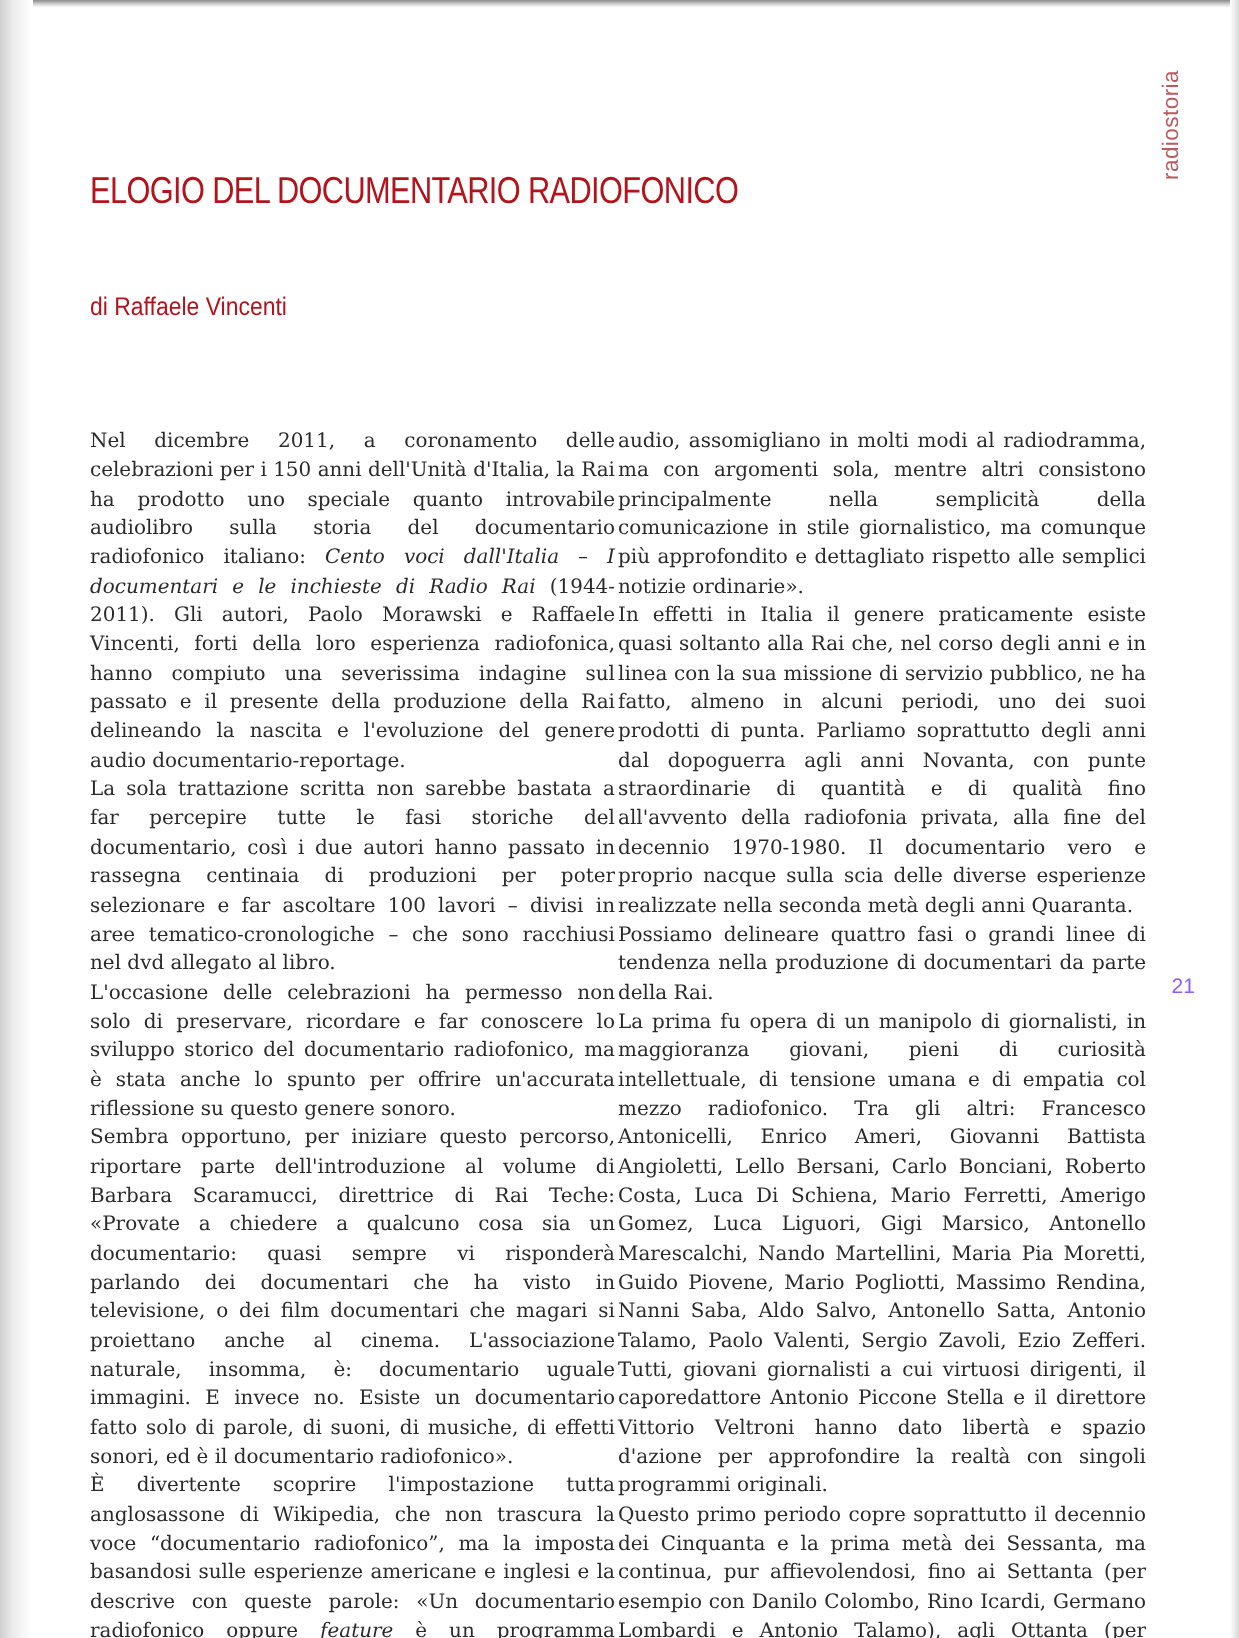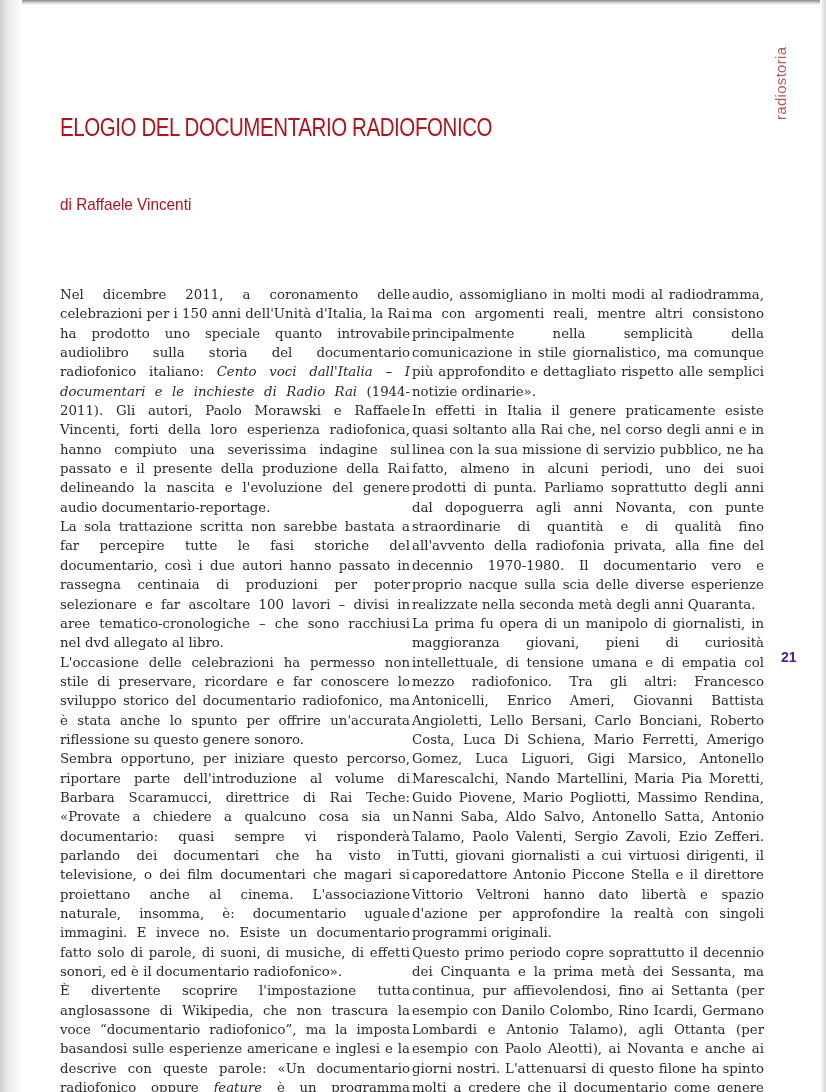--- a/index.html
+++ b/index.html
@@ -41,21 +41,21 @@
     .section-tag {
       position: absolute; left: 772px; top: 120px;
       font-family: "Liberation Sans", sans-serif;
       font-size: 15px; color: #b85a5e;
       transform: rotate(-90deg); transform-origin: left top;
       white-space: nowrap; letter-spacing: 0.3px;
     }
     .page-number {
       position: absolute; left: 781px; top: 649px;
       font-family: "Liberation Sans", sans-serif;
-      font-size: 14px; font-weight: bold; color: #4c1d95;
+      font-size: 14px; font-weight: normal; color: #8b5cf6;
     }
     .column {
       position: absolute; top: 285px; width: 350px;
       font-size: 13.3px; line-height: 19.35px;
       text-align: justify; hyphens: manual;
     }
     .column p { margin: 0; }
     .col-left { left: 60px; }
     .col-right { left: 412px; width: 352px; }
     .column i { }
@@ -68,24 +68,25 @@
 <div class="right-edge"></div>
 
 <div class="section-tag">radiostoria</div>
 
 <h1 class="title">ELOGIO DEL DOCUMENTARIO RADIOFONICO</h1>
 <div class="author">di Raffaele Vincenti</div>
 
 <div class="column col-left">
     <p><span>Nel dicembre 2011, a coronamento delle celebrazioni per i 150 anni dell'Unità d'Italia, la Rai ha prodotto uno speciale quanto introvabile audiolibro sulla storia del documentario radiofonico italiano: </span><i>Cento voci dall'Italia – I documentari e le inchieste di Radio Rai</i><span> (1944-2011). Gli autori, Paolo Morawski e Raffaele Vincenti, forti della loro esperienza radiofonica, hanno compiuto una severissima indagine sul passato e il presente della produzione della Rai delineando la nascita e l'evoluzione del genere audio documentario-reportage.</span></p>
     <p><span>La sola trattazione scritta non sarebbe bastata a far percepire tutte le fasi storiche del documentario, così i due autori hanno passato in rassegna centinaia di produzioni per poter selezionare e far ascoltare 100 lavori – divisi in aree tematico-cronologiche – che sono racchiusi nel dvd allegato al libro.</span></p>
-    <p><span>L'occasione delle celebrazioni ha permesso non stile di preservare, ricordare e far conoscere lo sviluppo storico del documentario radiofonico, ma è stata anche lo spunto per offrire un'accurata riflessione su questo genere sonoro.</span></p>
+    <p><span>L'occasione delle celebrazioni ha permesso non solo di preservare, ricordare e far conoscere lo sviluppo storico del documentario radiofonico, ma è stata anche lo spunto per offrire un'accurata riflessione su questo genere sonoro.</span></p>
     <p><span>Sembra opportuno, per iniziare questo percorso, riportare parte dell'introduzione al volume di Barbara Scaramucci, direttrice di Rai Teche: «Provate a chiedere a qualcuno cosa sia un documentario: quasi sempre vi risponderà parlando dei documentari che ha visto in televisione, o dei film documentari che magari si proiettano anche al cinema. L'associazione naturale, insomma, è: documentario uguale immagini. E invece no. Esiste un documentario fatto solo di parole, di suoni, di musiche, di effetti sonori, ed è il documentario radiofonico».</span></p>
     <p><span>È divertente scoprire l'impostazione tutta anglosassone di Wikipedia, che non trascura la voce “documentario radiofonico”, ma la imposta basandosi sulle esperienze americane e inglesi e la descrive con queste parole: «Un documentario radiofonico oppure </span><i>feature</i><span> è un programma dedicato al documentario che copre e approfondisce un determinato argomento, di solito con una miscela di commenti e frammenti audio.</span></p>
   </div>
 <div class="column col-right">
-    <p><span>audio, assomigliano in molti modi al radiodramma, ma con argomenti reali, mentre altri consistono principalmente nella semplicità della comunicazione in stile giornalistico, ma comunque più approfondito e dettagliato rispetto alle semplici notizie ordinarie».</span></p>
+    <p><span>audio, assomigliano in molti modi al radiodramma, ma con argomenti sola, mentre altri consistono principalmente nella semplicità della comunicazione in stile giornalistico, ma comunque più approfondito e dettagliato rispetto alle semplici notizie ordinarie».</span></p>
     <p><span>In effetti in Italia il genere praticamente esiste quasi soltanto alla Rai che, nel corso degli anni e in linea con la sua missione di servizio pubblico, ne ha fatto, almeno in alcuni periodi, uno dei suoi prodotti di punta. Parliamo soprattutto degli anni dal dopoguerra agli anni Novanta, con punte straordinarie di quantità e di qualità fino all'avvento della radiofonia privata, alla fine del decennio 1970-1980. Il documentario vero e proprio nacque sulla scia delle diverse esperienze realizzate nella seconda metà degli anni Quaranta.</span></p>
+    <p><span>Possiamo delineare quattro fasi o grandi linee di tendenza nella produzione di documentari da parte della Rai.</span></p>
     <p><span>La prima fu opera di un manipolo di giornalisti, in maggioranza giovani, pieni di curiosità intellettuale, di tensione umana e di empatia col mezzo radiofonico. Tra gli altri: Francesco Antonicelli, Enrico Ameri, Giovanni Battista Angioletti, Lello Bersani, Carlo Bonciani, Roberto Costa, Luca Di Schiena, Mario Ferretti, Amerigo Gomez, Luca Liguori, Gigi Marsico, Antonello Marescalchi, Nando Martellini, Maria Pia Moretti, Guido Piovene, Mario Pogliotti, Massimo Rendina, Nanni Saba, Aldo Salvo, Antonello Satta, Antonio Talamo, Paolo Valenti, Sergio Zavoli, Ezio Zefferi. Tutti, giovani giornalisti a cui virtuosi dirigenti, il caporedattore Antonio Piccone Stella e il direttore Vittorio Veltroni hanno dato libertà e spazio d'azione per approfondire la realtà con singoli programmi originali.</span></p>
     <p><span>Questo primo periodo copre soprattutto il decennio dei Cinquanta e la prima metà dei Sessanta, ma continua, pur affievolendosi, fino ai Settanta (per esempio con Danilo Colombo, Rino Icardi, Germano Lombardi e Antonio Talamo), agli Ottanta (per esempio con Paolo Aleotti), ai Novanta e anche ai giorni nostri. L'attenuarsi di questo filone ha spinto molti a credere che il documentario come genere fosse morto alla fine degli anni Ses-</span></p>
   </div>
 
 <div class="page-number">21</div>
 
 </body></html>

